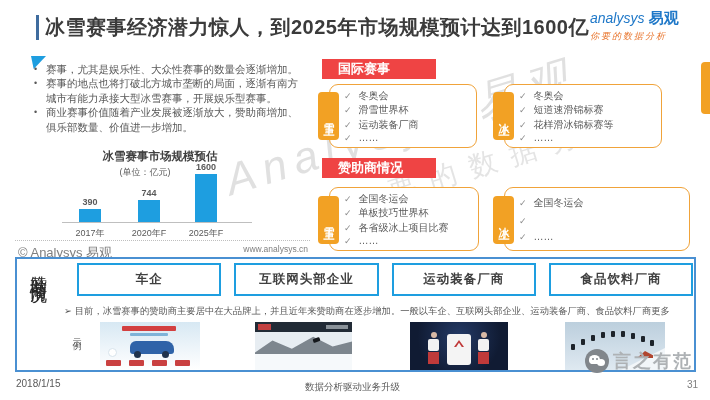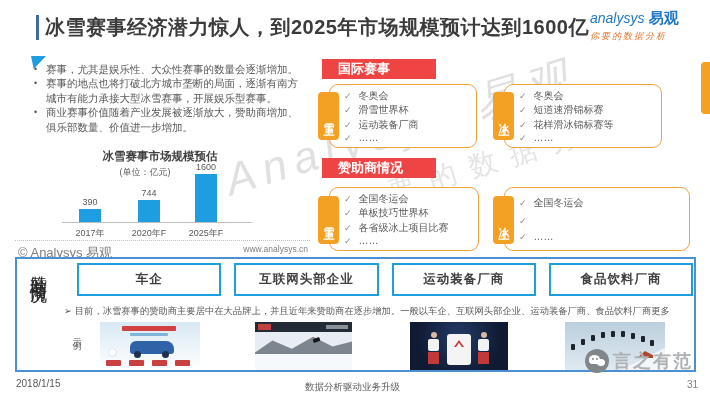--- a/index.html
+++ b/index.html
@@ -22,21 +22,21 @@
   .wm-1 { font-size:44px; letter-spacing:8px; color:rgba(145,145,145,0.28); font-style:italic; }
   .wm-2 { font-size:28px; letter-spacing:14px; color:rgba(150,150,150,0.26); margin:10px 0 0 110px; }
   
   .bullets { position:absolute; left:32px; top:62px; width:276px; z-index:2; }
   .bullets li { list-style:none; position:relative; padding-left:14px; font-size:10.5px; line-height:14.4px; color:#595959; }
   .bullets li::before { content:"•"; position:absolute; left:2px; top:0; color:#595959; font-size:9px; }
   
   .chart-title { position:absolute; left:35px; top:149px; width:250px; text-align:center; font-size:11.5px; font-weight:bold; color:#404040; z-index:2; }
   .chart-unit { position:absolute; left:20px; top:166px; width:250px; text-align:center; font-size:9px; color:#595959; z-index:2; }
   .bars { position:absolute; left:62px; top:170px; width:190px; height:53px; border-bottom:1px solid #bfbfbf; z-index:2; }
-  .bar-group { position:absolute; bottom:0; width:44px; display:flex; flex-direction:column; align-items:center; justify-content:flex-start; }
+  .bar-group { position:absolute; bottom:0; width:44px; display:flex; flex-direction:column; align-items:center; justify-content:flex-start;font-weight:bold; }
   .bar-val { font-size:9px; color:#595959; margin-bottom:2px; }
   .bar-rect { width:22px; }
   .x-labels { position:absolute; left:62px; top:227px; width:190px; height:12px; z-index:2; }
   .x-label { position:absolute; width:44px; text-align:center; font-size:9px; color:#595959; }
   .dotline { position:absolute; left:15px; top:240px; width:295px; border-top:1px dotted #bfbfbf; z-index:2; }
   .src-left { position:absolute; left:18px; top:244px; font-size:13px; color:#808080; z-index:2; }
   .src-right { position:absolute; left:200px; top:244px; width:108px; text-align:right; font-size:8.5px; color:#808080; z-index:2; }
   
   .evt-header { position:absolute; width:114px; height:20px; background:#ef4444; color:#fff; font-size:13px; font-weight:bold; line-height:20px; padding-left:16px; z-index:2; }
   .evt-tab { position:absolute; width:21px; height:48px; background:#f2a124; border-radius:4px; color:#fff; font-size:11px; font-weight:bold;

